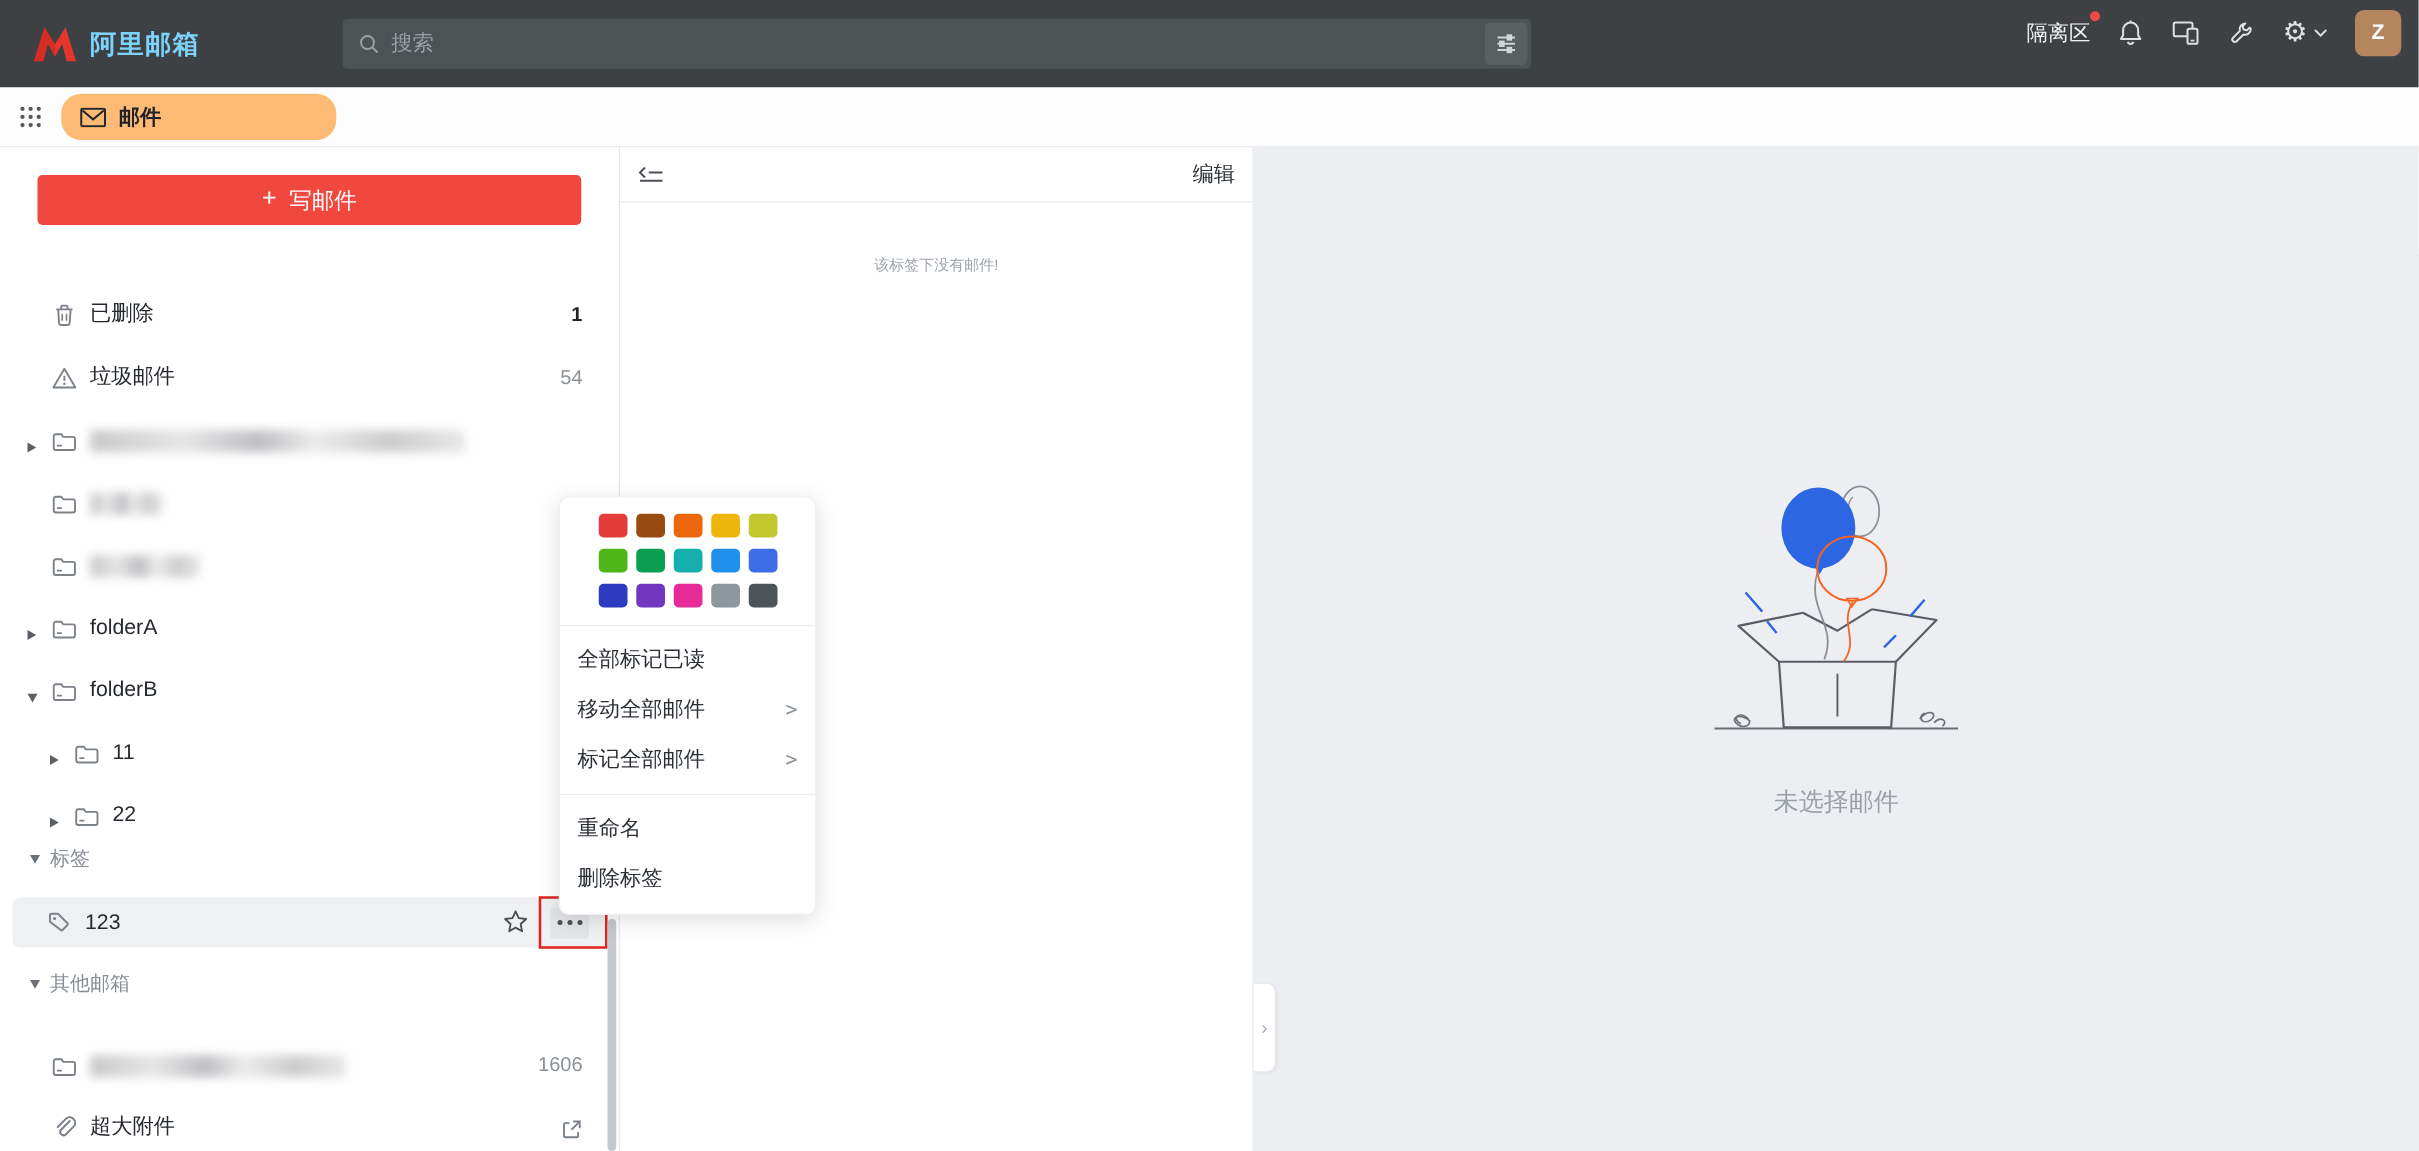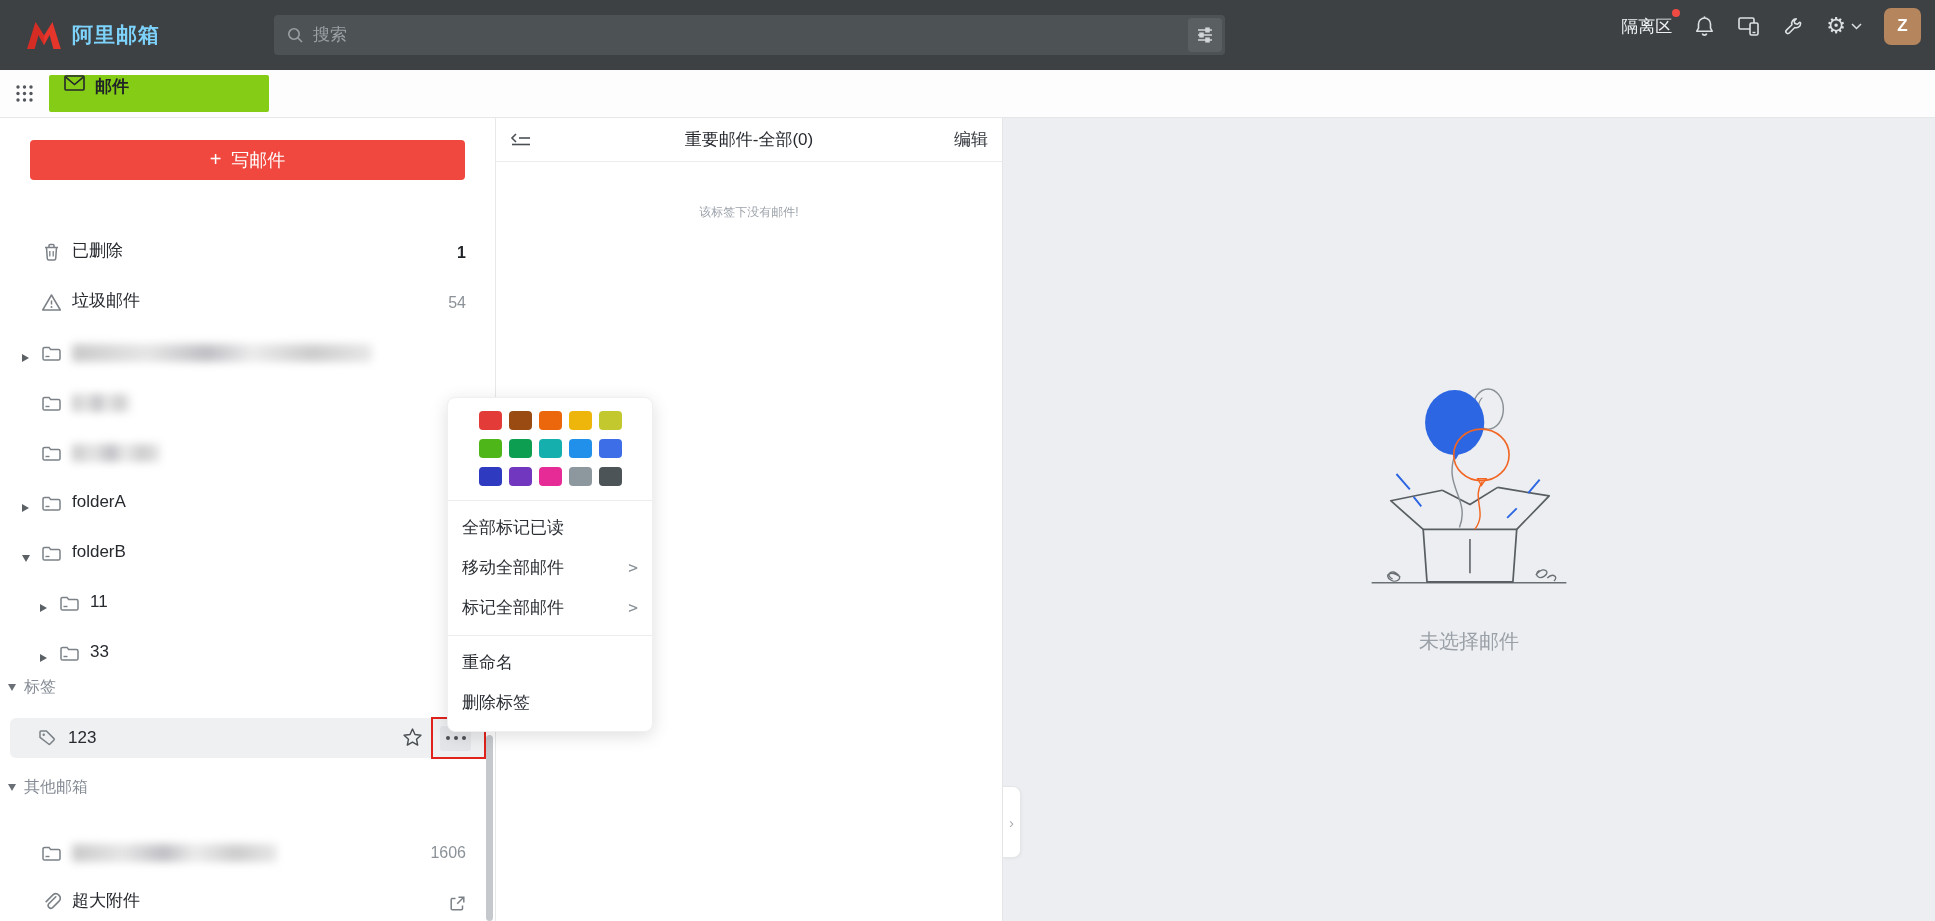--- a/index.html
+++ b/index.html
@@ -19,21 +19,21 @@
   .quarantine { position:relative; color:#eef0f1; font-size:17px; cursor:pointer; }
   .quarantine .dot { position:absolute; right:-8px; top:-6px; width:8px; height:8px; border-radius:50%; background:#f04b43; }
   .tb-icon { display:flex; align-items:center; cursor:pointer; }
   .gear-wrap { display:flex; align-items:center; gap:5px; cursor:pointer; }
   .gear-glyph { font-size:22px; color:#dee1e3; line-height:1; }
   .avatar { width:37px; height:37px; border-radius:7px; background:#b5855e; color:#fff; font-size:17px; font-weight:700; display:flex; align-items:center; justify-content:center; cursor:pointer; }
 
   
   .tabrow { position:absolute; left:0; top:70px; width:1935px; height:48px; background:#fdfdfd; border-bottom:1px solid #e6e7e9; display:flex; align-items:center; }
   .grid-icon { margin-left:15px; cursor:pointer; }
-  .mail-tab { margin-left:15px; width:220px; height:37px; background:#84cc16; border-radius:2px; display:flex; align-items:flex-start; gap:10px; padding-left:15px; cursor:pointer; }
+  .mail-tab { margin-left:15px; width:220px; height:37px; background:#fdba74; border-radius:16px; display:flex; align-items:center; gap:10px; padding-left:15px; cursor:pointer; }
   .mail-tab .tab-label { font-size:17px; font-weight:700; color:#1f2226; }
 
   
   .main { position:absolute; left:0; top:118px; width:1935px; height:803px; display:flex; }
   .sidebar { width:496px; height:803px; background:#fff; border-right:1px solid #e7e8ea; position:relative; }
   .listcol { width:507px; height:803px; background:#fff; border-right:1px solid #e4e5e7; position:relative; }
   .readpane { flex:1; height:803px; background:#eceef1; position:relative; }
 
   
   .compose { position:absolute; left:30px; top:22px; width:435px; height:40px; background:#f0483f; color:#fff; border:none; border-radius:4px; font-size:18px; cursor:pointer; display:flex; align-items:center; justify-content:center; gap:10px; font-family:inherit; }
@@ -41,21 +41,21 @@
   .nav { position:absolute; left:0; top:94px; width:496px; }
   .row { height:50px; display:flex; align-items:flex-end; padding-left:22px; padding-right:30px; position:relative; cursor:pointer; }
   .row .caret-slot { width:18px; display:flex; justify-content:flex-start; }
   .caret-right { width:0; height:0; border-left:7px solid #5c6166; border-top:4.5px solid transparent; border-bottom:4.5px solid transparent; }
   .caret-down { width:0; height:0; border-top:7px solid #5c6166; border-left:4.5px solid transparent; border-right:4.5px solid transparent; }
   .row .ico { width:22px; display:flex; justify-content:center; margin-right:10px; }
   .row .lbl { font-size:17px; color:#26292e; }
   .row .cnt { margin-left:auto; font-size:16px; color:#8c9298; }
   .row .cnt.dark { color:#1f2327; font-weight:600; }
   .row.child { padding-left:40px; }
-  .sect { height:50px; display:flex; align-items:center; padding-left:8px; gap:8px; cursor:pointer; }
+  .sect { height:50px; display:flex; align-items:center; padding-left:24px; gap:8px; cursor:pointer; }
   .sect .caret-down { border-top-color:#6a7076; }
   .sect .sect-lbl { font-size:16px; color:#878d96; }
   .redact { height:18px; border-radius:2px; filter:blur(4px); background:linear-gradient(90deg,#c9c9c9,#e6e6e6 25%,#bfbfc4 45%,#ececec 60%,#cccccc 80%,#e8e8e8); }
   .tag-row { margin:6px 10px 4px 10px; height:40px; background:#eef0f2; border-radius:6px; display:flex; align-items:center; padding-left:26px; position:relative; cursor:pointer; }
   .tag-row .ico { width:22px; margin-right:10px; display:flex; justify-content:center; }
   .tag-row .lbl { font-size:17px; color:#26292e; }
   .star { position:absolute; right:62px; top:8px; }
   .ring { position:absolute; right:0px; top:-1px; width:55px; height:42px; border:2px solid #e0231c; display:flex; align-items:center; }
   .more-btn { margin-left:7px; width:31px; height:25px; background:#e3e5e8; border:none; border-radius:3px; display:flex; align-items:center; justify-content:center; gap:4px; cursor:pointer; }
   .more-btn i { width:4px; height:4px; border-radius:50%; background:#4d5156; }
@@ -288,21 +288,21 @@
       <div class="row child">
         <span class="caret-slot">
             <i class="caret-right"></i>
           </span>
         <span class="ico">
           <svg width="21" height="17" viewBox="0 0 21 17">
               <path d="M2 4 a1.6 1.6 0 0 1 1.6-1.6 H8 l1.6 2.1 H17.4 A1.6 1.6 0 0 1 19 6.1 V13.4 A1.6 1.6 0 0 1 17.4 15 H3.6 A1.6 1.6 0 0 1 2 13.4 Z" fill="none" stroke="#7b8187" stroke-width="1.5"></path>
               <line x1="4.5" y1="11.5" x2="8.5" y2="11.5" stroke="#7b8187" stroke-width="1.4"></line>
             </svg>
         </span>
-        <span class="lbl">33</span>
+        <span class="lbl">22</span>
       </div>
 
       <div class="sect">
         <i class="caret-down"></i>
         <span class="sect-lbl">标签</span>
       </div>
 
       <div class="tag-row">
         <span class="ico">
           <svg width="20" height="20" viewBox="0 0 20 20">
@@ -365,21 +365,20 @@
 
   <section class="listcol">
     <header class="list-header">
       <span class="collapse-btn">
         <svg width="22" height="18" viewBox="0 0 22 18">
           <polyline points="6,3 2,7 6,11" fill="none" stroke="#4b4f54" stroke-width="1.6"></polyline>
           <line x1="9" y1="7" x2="20" y2="7" stroke="#4b4f54" stroke-width="1.6"></line>
           <line x1="2" y1="13.5" x2="20" y2="13.5" stroke="#4b4f54" stroke-width="1.6"></line>
         </svg>
       </span>
-      <span class="list-title">重要邮件-全部(0)</span>
       <a class="edit-link">编辑</a>
     </header>
     <div class="list-empty">该标签下没有邮件!</div>
   </section>
 
   <section class="readpane">
     <div class="expand-handle">›</div>
     <div class="empty-state">
       <svg width="210" height="245" viewBox="0 0 220 250">
 

